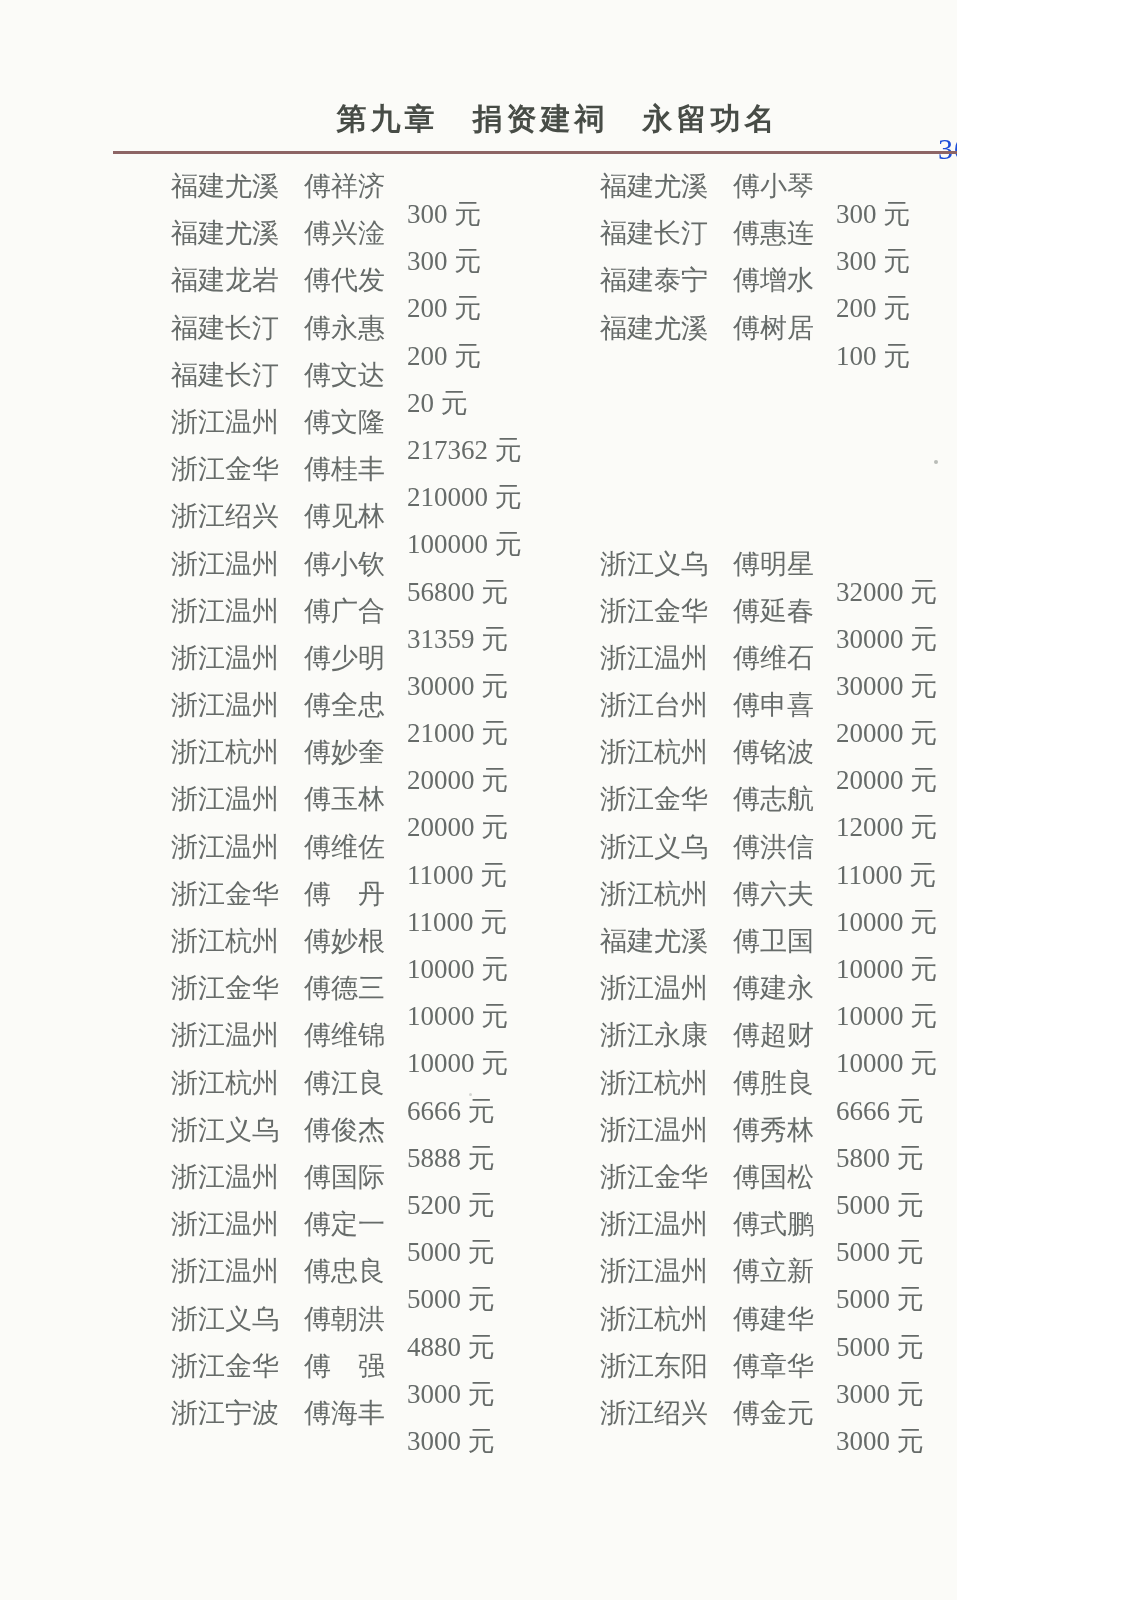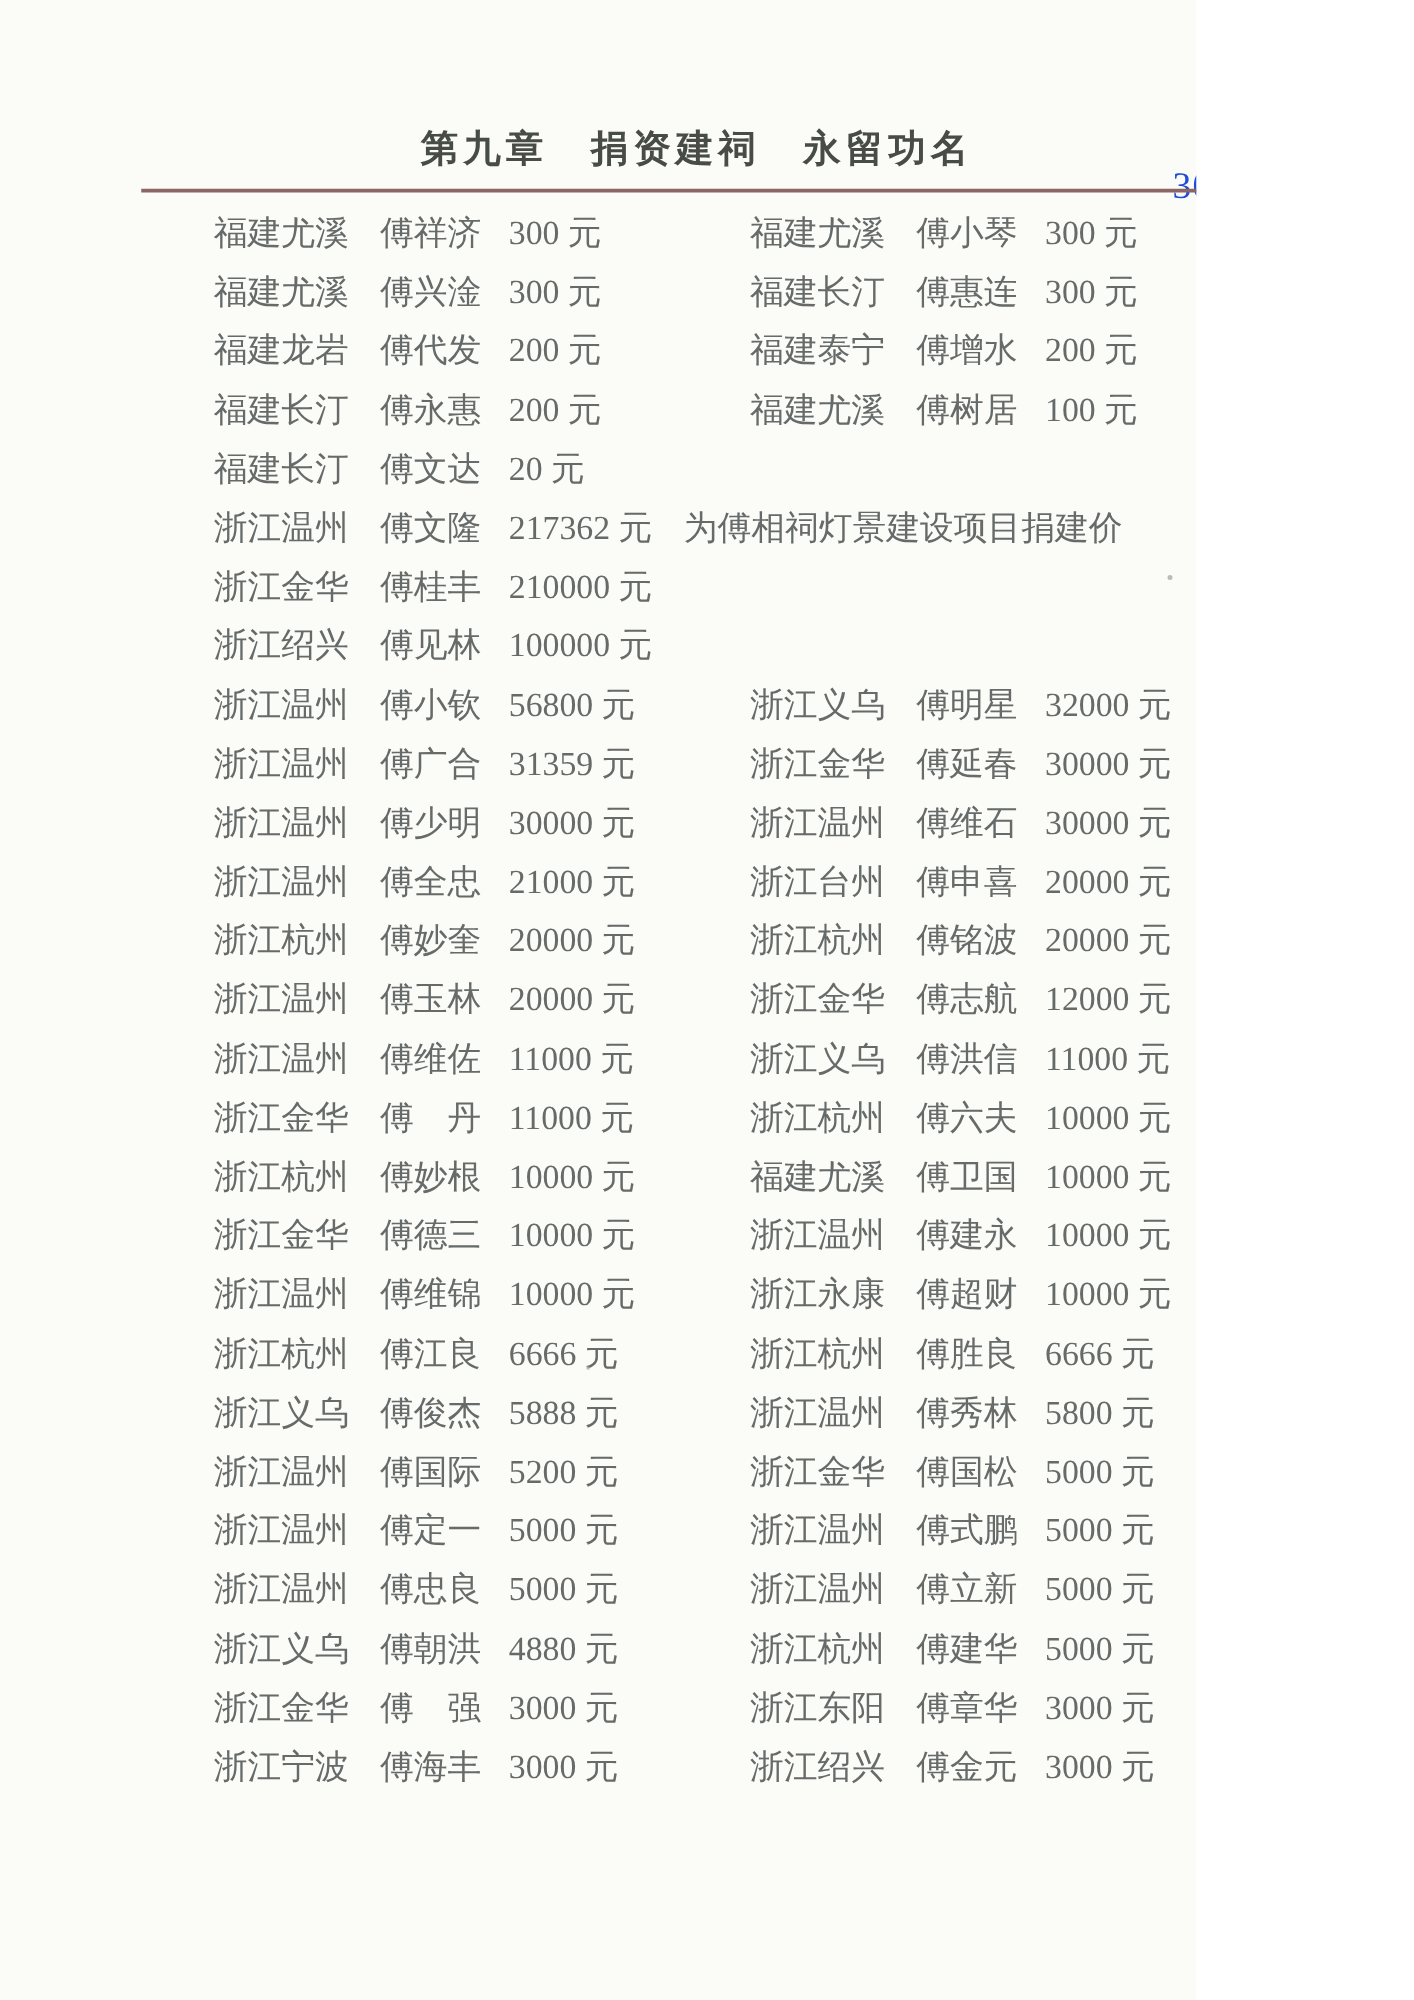--- a/index.html
+++ b/index.html
@@ -51,21 +51,21 @@
     position: relative;
     height: 47.2px;
     line-height: 47.2px;
     font-size: 27px;
   }
   .entry { position: absolute; top: 0; display: flex; white-space: nowrap; }
   .entry.left  { left: 171px; }
   .entry.right { left: 600px; }
   .cell-loc  { display: inline-block; width: 133px; }
   .cell-name { display: inline-block; width: 103px; }
-  .cell-amt  { display: inline-block; }
+  .cell-amt  { display: inline-block; margin-top: 28px; }
   .section-label {
     position: absolute;
     left: 171px;
     top: 0;
   }
   .note {
     position: absolute;
     left: 547px;
     top: 0;
     white-space: nowrap;
@@ -139,21 +139,20 @@
           <span class="cell-name">傅文达</span>
           <span class="cell-amt">20 元</span>
         </div>
       </div>
       <div class="row">
         <div class="entry left">
           <span class="cell-loc">浙江温州</span>
           <span class="cell-name">傅文隆</span>
           <span class="cell-amt">217362 元</span>
         </div>
-        <span class="note">为傅相祠灯景建设项目捐建价</span>
       </div>
       <div class="row">
         <div class="entry left">
           <span class="cell-loc">浙江金华</span>
           <span class="cell-name">傅桂丰</span>
           <span class="cell-amt">210000 元</span>
         </div>
       </div>
       <div class="row">
         <div class="entry left">

